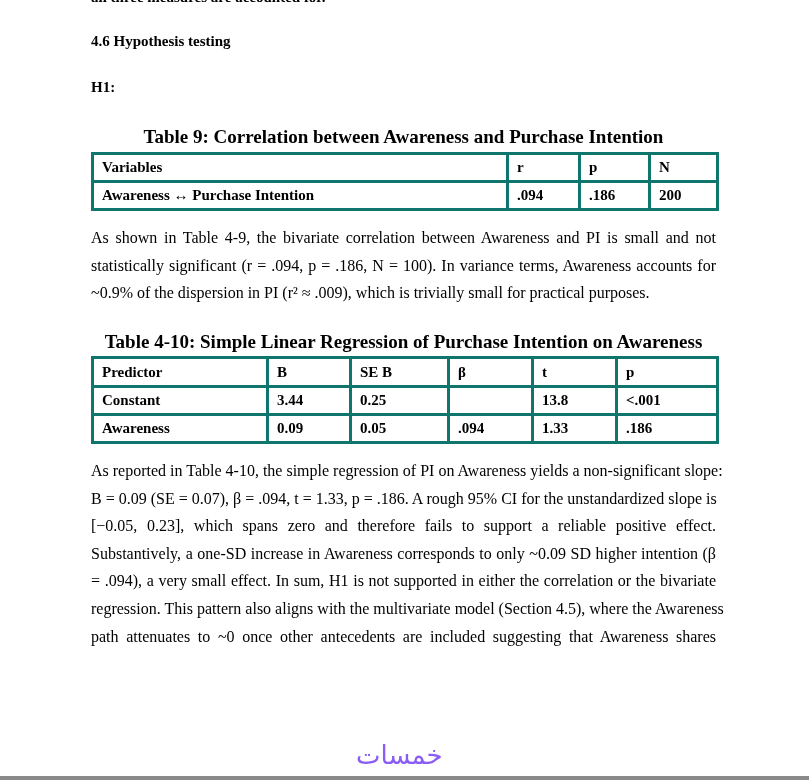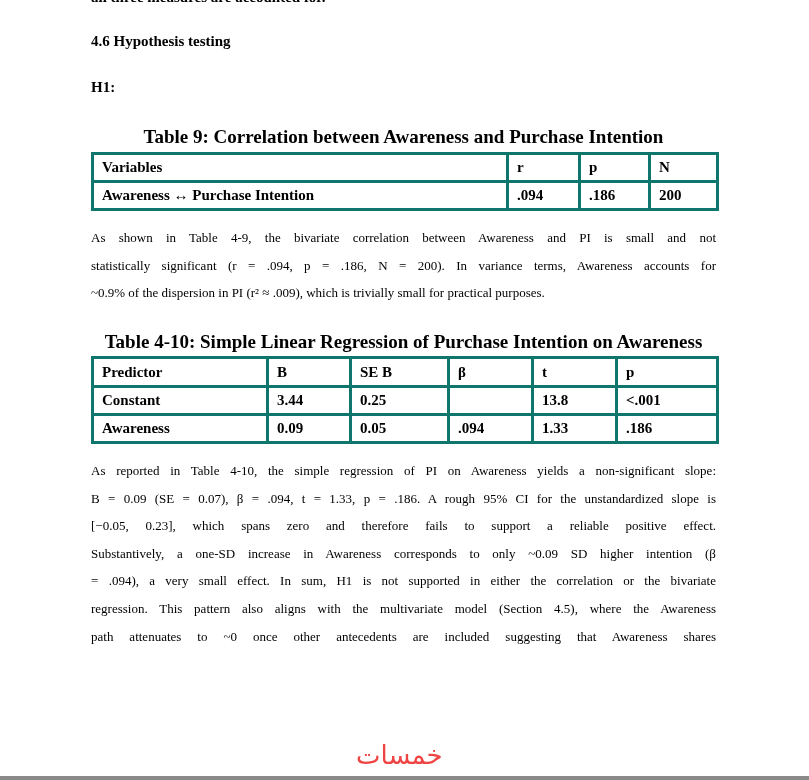--- a/index.html
+++ b/index.html
@@ -19,21 +19,21 @@
     font-size: 19px; font-weight: bold; white-space: nowrap;
   }
   table.data {
     position: absolute; left: 90px; width: 625px; border-collapse: collapse;
     font-size: 15px; font-weight: bold; table-layout: fixed;
   }
   table.data td {
     border: 3px solid #0f766e; padding: 0 0 0 8px; vertical-align: middle; white-space: nowrap;
   }
   .para {
-    position: absolute; left: 90px; width: 625px; font-size: 13px; line-height: 27.6px;
+    position: absolute; left: 90px; width: 625px; font-size: 16px; line-height: 27.6px;
     text-align: justify; text-align-last: left;
   }
   .para .ln { display: block; text-align: justify; text-align-last: justify; height: 27.6px; white-space: nowrap; }
   .para .ln.last { text-align-last: left; }
   .watermark {
     position: absolute; left: 355px; top: 740px; font-size: 26px; color: #e6e6e6;
     font-family: "DejaVu Sans", sans-serif; direction: rtl; letter-spacing: 1px;
   }
   .bottom-bar { position: absolute; left: 0; top: 776px; width: 809px; height: 4px; background: #8a8a8a; }
 </style>
@@ -66,21 +66,21 @@
       <td>Awareness ↔ Purchase Intention</td>
       <td>.094</td>
       <td>.186</td>
       <td>200</td>
     </tr>
   </tbody>
     </table>
 
   <div class="para" style="top:224px;">
     <span class="ln">As shown in Table 4-9, the bivariate correlation between Awareness and PI is small and not</span>
-    <span class="ln">statistically significant (r = .094, p = .186, N = 200). In variance terms, Awareness accounts for</span>
+    <span class="ln">statistically significant (r = .094, p = .186, N = 100). In variance terms, Awareness accounts for</span>
     <span class="ln last">~0.9% of the dispersion in PI (r² ≈ .009), which is trivially small for practical purposes.</span>
   </div>
 
   <div class="caption" style="top:331px;">Table 4-10: Simple Linear Regression of Purchase Intention on Awareness</div>
   <table class="data" style="top:356px;">
     <colgroup>
       <col style="width:175px">
         <col style="width:83px">
         <col style="width:98px">
         <col style="width:84px">
@@ -118,15 +118,15 @@
   <div class="para" style="top:457px;">
     <span class="ln">As reported in Table 4-10, the simple regression of PI on Awareness yields a non-significant slope:</span>
     <span class="ln">B = 0.09 (SE = 0.07), β = .094, t = 1.33, p = .186. A rough 95% CI for the unstandardized slope is</span>
     <span class="ln">[−0.05, 0.23], which spans zero and therefore fails to support a reliable positive effect.</span>
     <span class="ln">Substantively, a one-SD increase in Awareness corresponds to only ~0.09 SD higher intention (β</span>
     <span class="ln">= .094), a very small effect. In sum, H1 is not supported in either the correlation or the bivariate</span>
     <span class="ln">regression. This pattern also aligns with the multivariate model (Section 4.5), where the Awareness</span>
     <span class="ln">path attenuates to ~0 once other antecedents are included suggesting that Awareness shares</span>
   </div>
 
-  <div class="watermark" style="color: #ef4444; text-align: right;">خمسات</div>
+  <div class="watermark" style="color: #8b5cf6; text-align: right;">خمسات</div>
 </div>
 <div class="bottom-bar"></div>
 
 </body></html>

